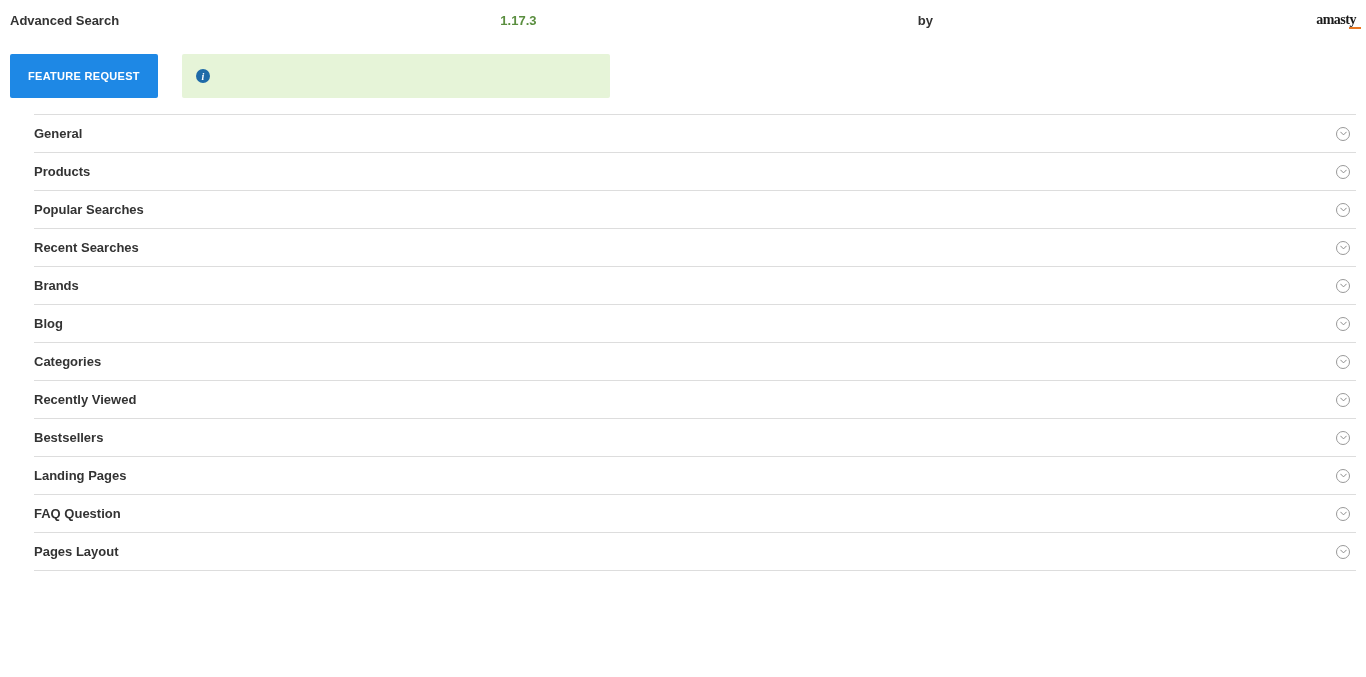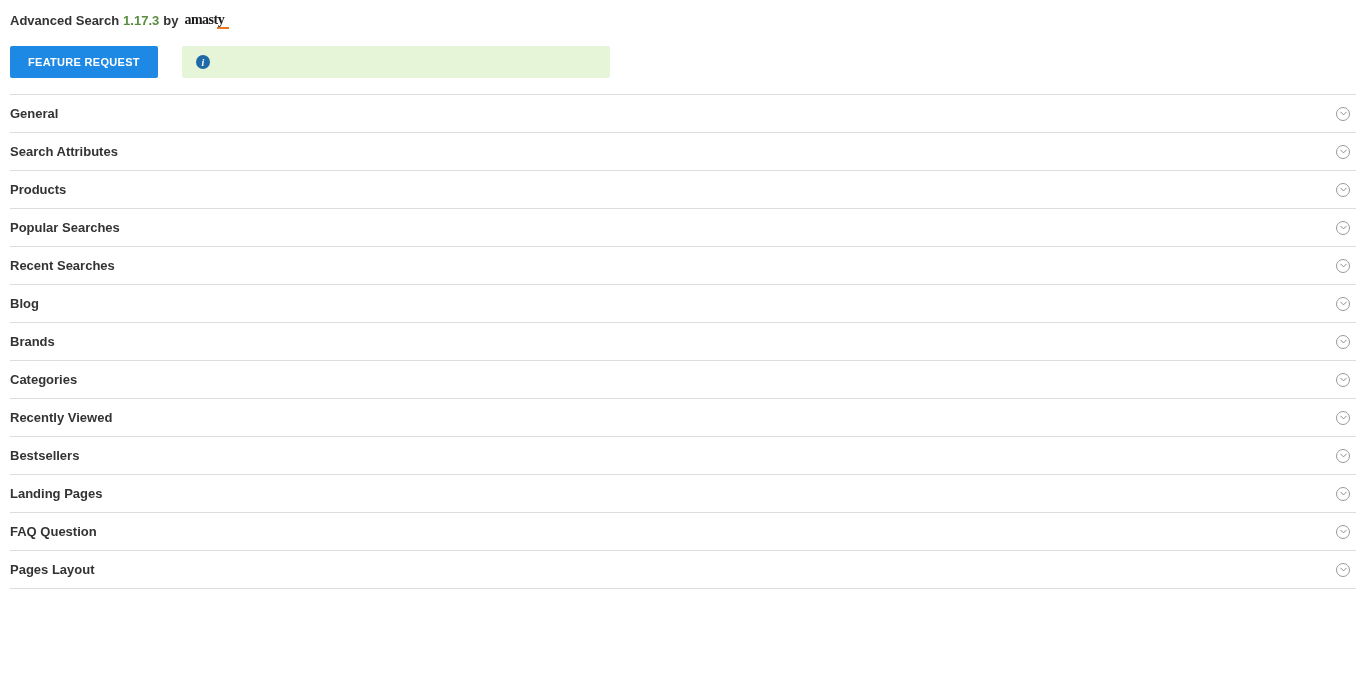--- a/index.html
+++ b/index.html
@@ -10,21 +10,22 @@
     body {
       font-family: -apple-system, BlinkMacSystemFont, "Segoe UI", Helvetica, Arial, sans-serif;
       color: #333;
       background: #fff;
       padding: 12px 10px;
       font-size: 13px;
     }
     .header-row {
       display: flex;
       align-items: center;
-      margin-bottom: 18px;
+      margin-bottom: 26px;
+      justify-content: space-between;
     }
     .module-title {
       font-size: 13px;
       font-weight: 600;
       color: #333;
       margin-right: 4px;
     }
     .version {
       color: #5a8e3f;
       font-weight: 600;
@@ -59,21 +60,21 @@
       display: flex;
       align-items: stretch;
       gap: 24px;
       margin-bottom: 16px;
     }
     .feature-btn {
       background: #1e88e5;
       color: #fff;
       border: none;
       padding: 0 18px;
-      height: 32px;
+      height: 44px;
       font-size: 11px;
       font-weight: 600;
       letter-spacing: 0.3px;
       cursor: pointer;
       display: flex;
       align-items: center;
       border-radius: 2px;
     }
     .info-banner {
       background: #e6f4d8;
@@ -113,20 +114,21 @@
     .sections {
       margin-top: 8px;
     }
     .section-row {
       display: flex;
       align-items: center;
       justify-content: space-between;
       padding: 11px 2px 11px 0;
       border-bottom: 1px solid #ddd;
       cursor: pointer;
+      margin-left: 24px;
     }
     .section-row:first-child {
       border-top: 1px solid #ddd;
     }
     .section-label {
       font-size: 13px;
       font-weight: 600;
       color: #333;
     }
     .expand-icon {
@@ -165,28 +167,20 @@
 <div class="sections" id="sections">
     <div class="section-row">
       <span class="section-label">General</span>
       <span class="expand-icon">
         <svg viewBox="0 0 10 6" xmlns="http://www.w3.org/2000/svg">
           <path d="M1 1 L5 5 L9 1" stroke="#888" stroke-width="1.4" fill="none" stroke-linecap="round" stroke-linejoin="round"></path>
         </svg>
       </span>
     </div>
     <div class="section-row">
-      <span class="section-label">Search Attributes</span>
-      <span class="expand-icon">
-        <svg viewBox="0 0 10 6" xmlns="http://www.w3.org/2000/svg">
-          <path d="M1 1 L5 5 L9 1" stroke="#888" stroke-width="1.4" fill="none" stroke-linecap="round" stroke-linejoin="round"></path>
-        </svg>
-      </span>
-    </div>
-    <div class="section-row">
       <span class="section-label">Products</span>
       <span class="expand-icon">
         <svg viewBox="0 0 10 6" xmlns="http://www.w3.org/2000/svg">
           <path d="M1 1 L5 5 L9 1" stroke="#888" stroke-width="1.4" fill="none" stroke-linecap="round" stroke-linejoin="round"></path>
         </svg>
       </span>
     </div>
     <div class="section-row">
       <span class="section-label">Popular Searches</span>
       <span class="expand-icon">
@@ -197,36 +191,36 @@
     </div>
     <div class="section-row">
       <span class="section-label">Recent Searches</span>
       <span class="expand-icon">
         <svg viewBox="0 0 10 6" xmlns="http://www.w3.org/2000/svg">
           <path d="M1 1 L5 5 L9 1" stroke="#888" stroke-width="1.4" fill="none" stroke-linecap="round" stroke-linejoin="round"></path>
         </svg>
       </span>
     </div>
     <div class="section-row">
+      <span class="section-label">Brands</span>
+      <span class="expand-icon">
+        <svg viewBox="0 0 10 6" xmlns="http://www.w3.org/2000/svg">
+          <path d="M1 1 L5 5 L9 1" stroke="#888" stroke-width="1.4" fill="none" stroke-linecap="round" stroke-linejoin="round"></path>
+        </svg>
+      </span>
+    </div>
+    <div class="section-row">
       <span class="section-label">Blog</span>
       <span class="expand-icon">
         <svg viewBox="0 0 10 6" xmlns="http://www.w3.org/2000/svg">
           <path d="M1 1 L5 5 L9 1" stroke="#888" stroke-width="1.4" fill="none" stroke-linecap="round" stroke-linejoin="round"></path>
         </svg>
       </span>
     </div>
     <div class="section-row">
-      <span class="section-label">Brands</span>
-      <span class="expand-icon">
-        <svg viewBox="0 0 10 6" xmlns="http://www.w3.org/2000/svg">
-          <path d="M1 1 L5 5 L9 1" stroke="#888" stroke-width="1.4" fill="none" stroke-linecap="round" stroke-linejoin="round"></path>
-        </svg>
-      </span>
-    </div>
-    <div class="section-row">
       <span class="section-label">Categories</span>
       <span class="expand-icon">
         <svg viewBox="0 0 10 6" xmlns="http://www.w3.org/2000/svg">
           <path d="M1 1 L5 5 L9 1" stroke="#888" stroke-width="1.4" fill="none" stroke-linecap="round" stroke-linejoin="round"></path>
         </svg>
       </span>
     </div>
     <div class="section-row">
       <span class="section-label">Recently Viewed</span>
       <span class="expand-icon">

